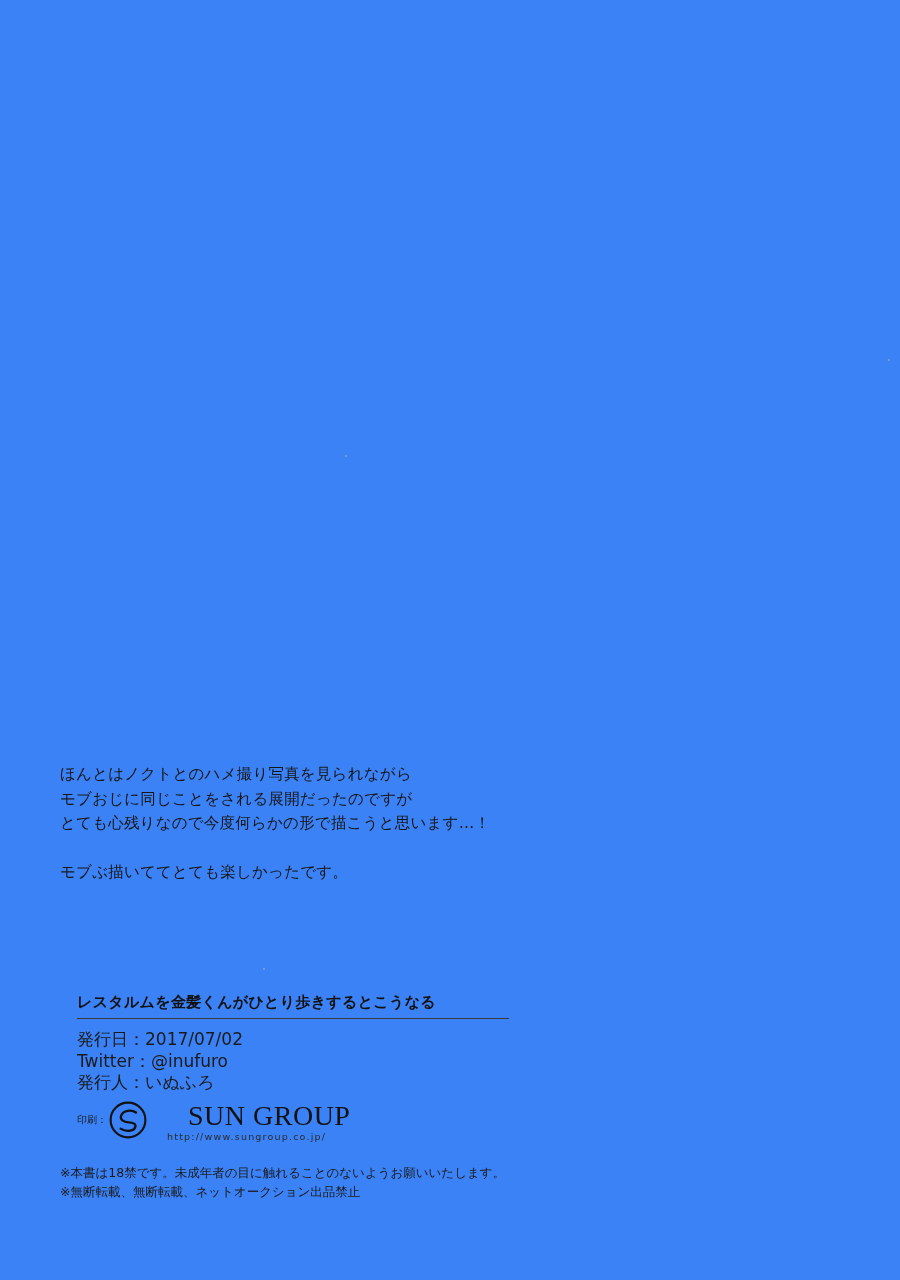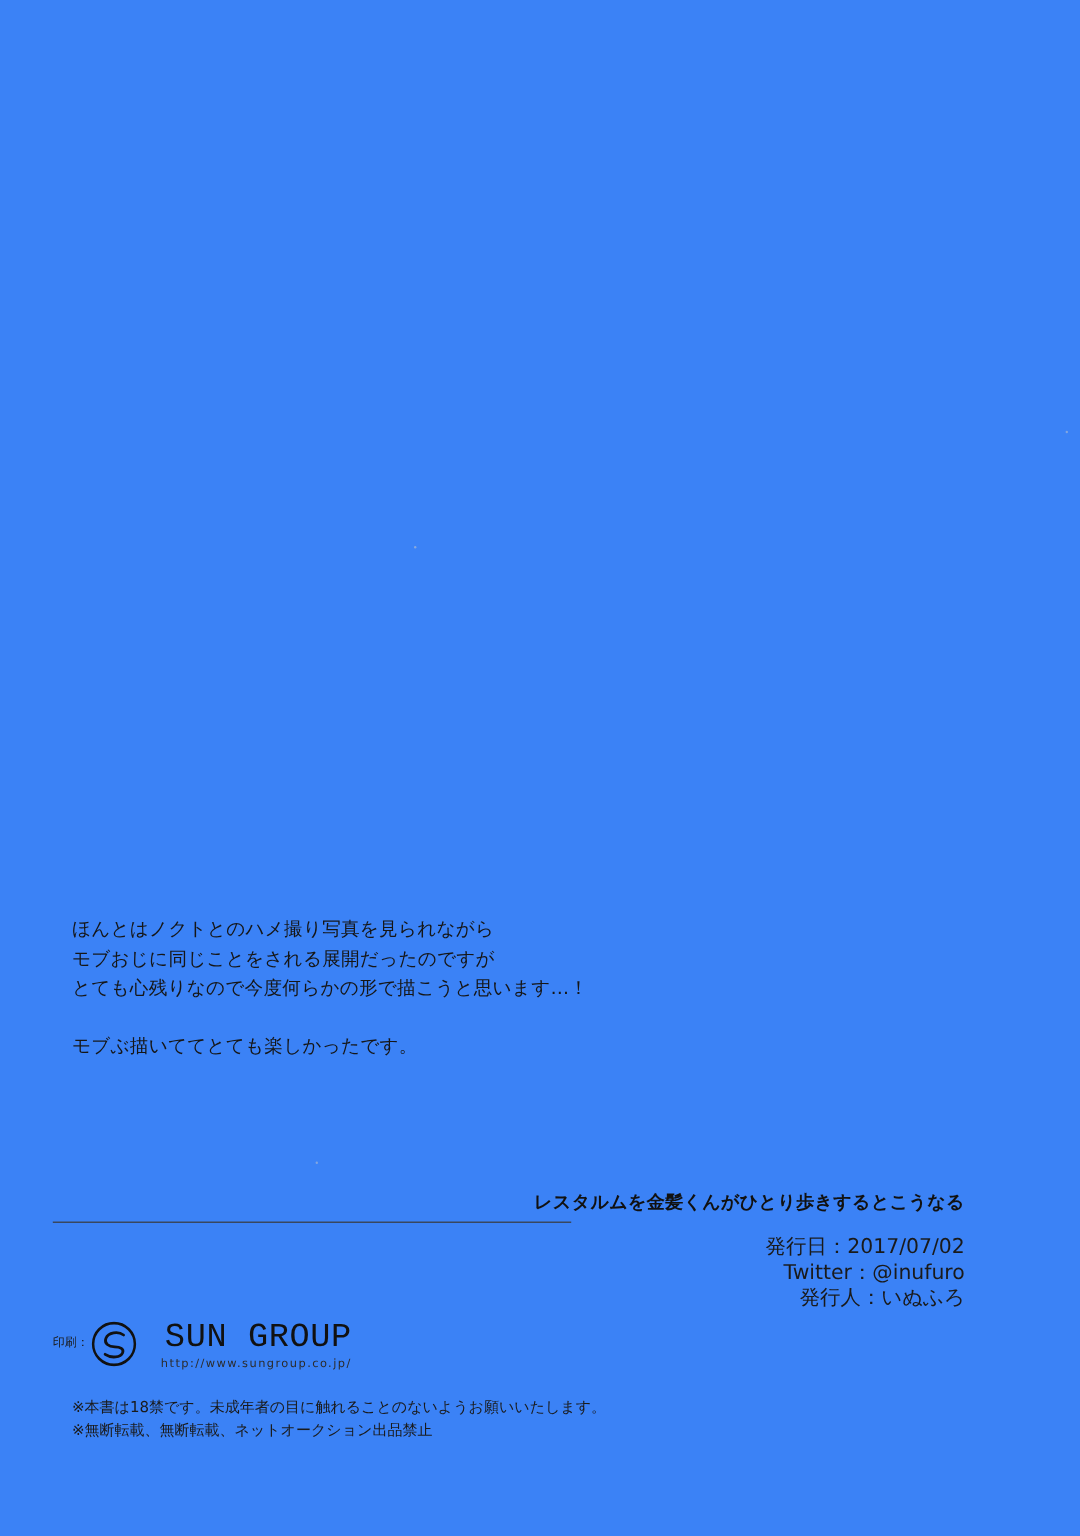--- a/index.html
+++ b/index.html
@@ -36,24 +36,23 @@
     color: #161616;
     white-space: pre;
   }
   .afterword .gap {
     height: 24px;
   }
 
   
   .colophon {
     position: absolute;
-    left: 44px;
+    left: 77px;
     top: 992px;
     width: 760px;
-    text-align: right;
   }
   .colophon-title {
     font-size: 15px;
     font-weight: bold;
     letter-spacing: 0.3px;
     color: #111111;
     padding-bottom: 6px;
     line-height: 20px;
   }
   .rule {
@@ -97,25 +96,26 @@
     position: relative;
     margin-right: 6px;
   }
   .logo-mark svg { display: block; }
   .logo-text-wrap {
     display: flex;
     flex-direction: column;
     justify-content: flex-start;
   }
   .logo-text {
-    font-family: Liberation Mono, monospace;
+    font-family: Liberation Serif, serif;
     font-size: 28px;
     line-height: 29px;
     letter-spacing: 0.5px;
     color: #111111;
+    margin-left: 35px;
   }
   .logo-url {
     font-family: "DejaVu Sans", "Liberation Sans", sans-serif;
     font-size: 9.5px;
     letter-spacing: 1.2px;
     color: #2b2b2b;
     margin-top: 1px;
     margin-left: 14px;
   }
 

